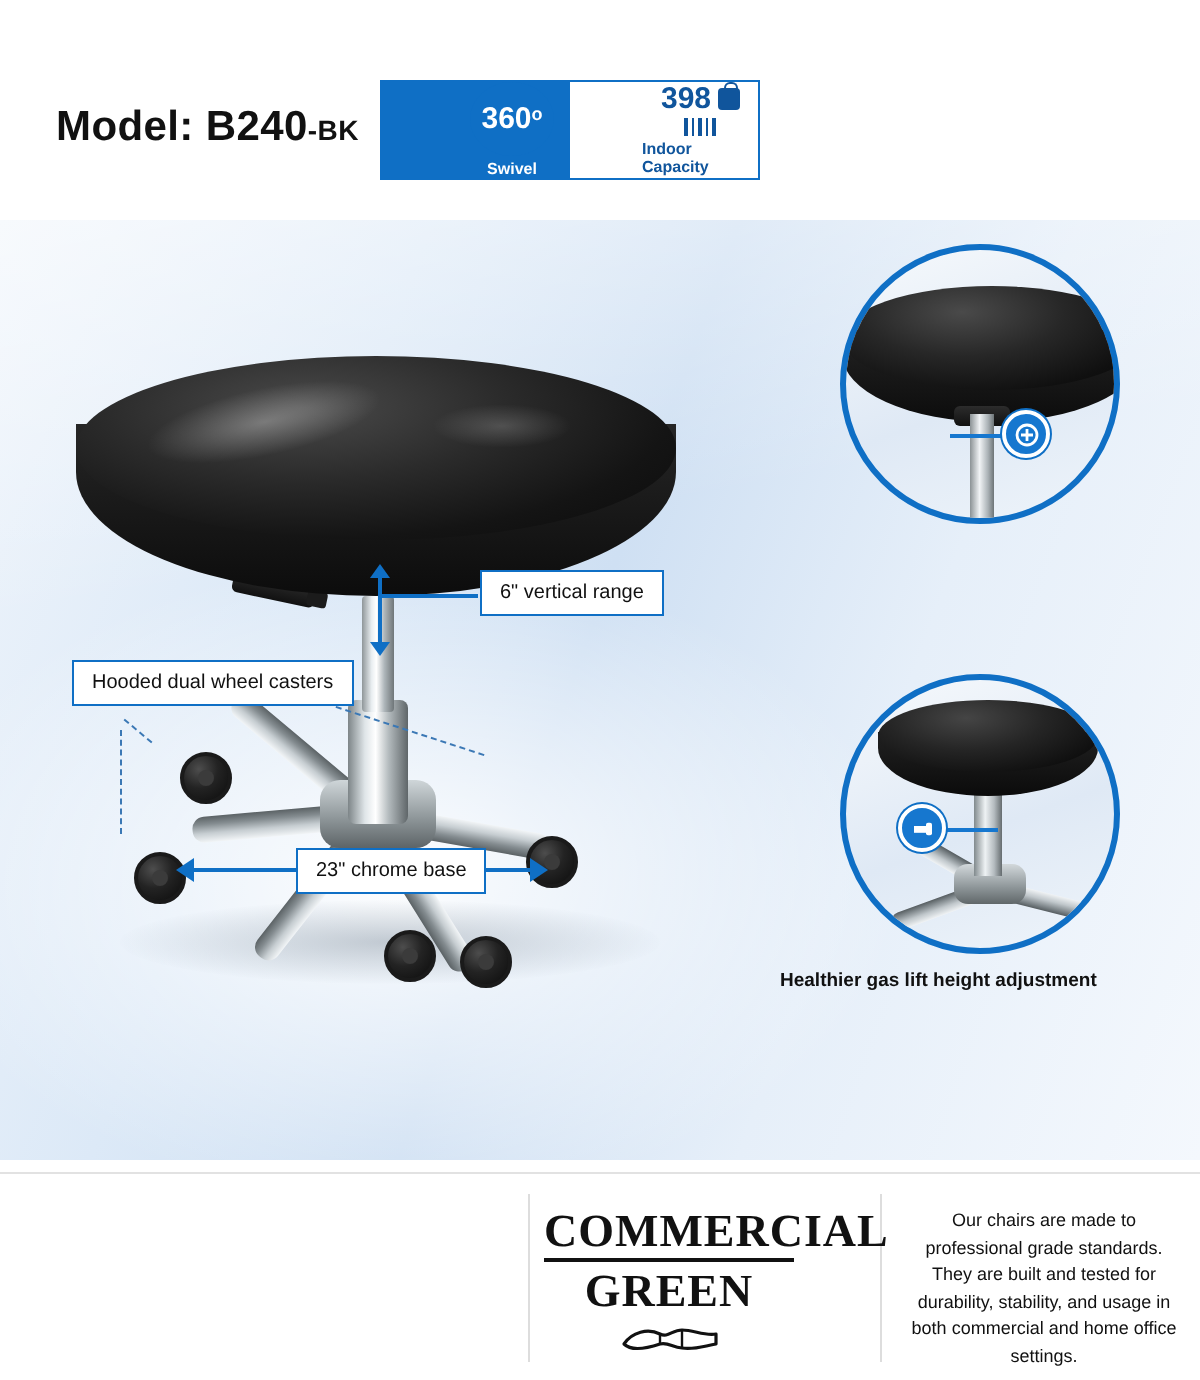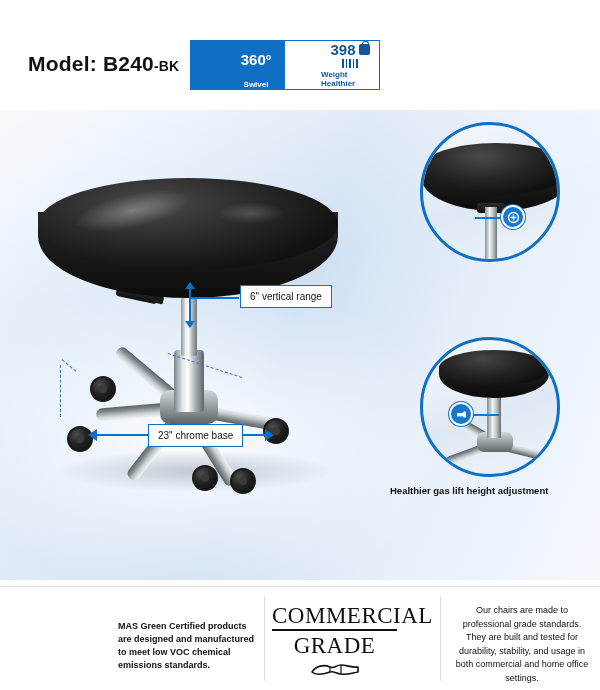--- a/index.html
+++ b/index.html
@@ -287,21 +287,21 @@
 
   .mas-text {
     position:absolute; left:118px; top:620px; width:140px;
     font-size:9px; font-weight:bold; line-height:1.45; color:#111;
   }
 
   .cg {
     position:absolute; left:272px; top:604px; width:125px;
     text-align:center;
   }
-  .cg-line { font-family:"Liberation Serif", serif; font-weight:normal; font-size:23px; letter-spacing:0.5px; color:#111; line-height:1.0; }
+  .cg-line { font-family:"Liberation Serif", serif; font-weight:bold; font-size:23px; letter-spacing:0.5px; color:#111; line-height:1.0; }
   .cg-rule { height:2px; background:#111; margin:2px 0 3px; }
   .cg-arm {
     margin:2px auto 0; width:56px; height:20px;
     display:flex; align-items:center; justify-content:center;
   }
 
   .chairs-text {
     position:absolute; left:452px; top:604px; width:140px;
     font-size:9px; line-height:1.5; color:#111;text-align:center;
   }
@@ -336,21 +336,21 @@
           <span class="big">398</span>
           <span class="wc-icon"></span>
         </div>
         <div class="wc-bars">
             <i></i>
             <i></i>
             <i></i>
             <i></i>
             <i></i>
           </div>
-        <div class="sub">Weight Healthier</div>
+        <div class="sub">Indoor Capacity</div>
       </div>
     </div>
   </div>
 
   <div class="chair">
     <div class="shadow"></div>
 
     <div class="leg" style="transform:rotate(10deg);"></div>
     <div class="leg" style="transform:rotate(58deg);"></div>
     <div class="leg" style="transform:rotate(128deg);"></div>
@@ -373,20 +373,23 @@
     <div class="seat-sheen"></div>
     <div class="seat-sheen2"></div>
   </div>
 
   <div class="vert-arrow"></div>
   <div class="vert-connect"></div>
   <div class="callout co-vert">
     <span>6" vertical range</span>
   </div>
 
+  <div class="callout co-cast">
+    <span>Hooded dual wheel casters</span>
+  </div>
   <div class="dash" style="left:60px; top:365px; width:18px; transform:rotate(40deg);"></div>
   <div class="dash" style="left:166px; top:365px; width:78px; transform:rotate(18deg);"></div>
   <div class="dash-v" style="left:60px; top:365px; height:52px;"></div>
 
   <div class="base-arrow"></div>
   <div class="callout co-base">
     <span>23" chrome base</span>
   </div>
 
   <div class="detail detail-1">
@@ -422,26 +425,25 @@
   <div class="detail-cap cap-2">
     <span>Healthier gas lift height adjustment</span>
   </div>
 
   <div class="footer">
     <div class="footer-divider" style="left:264px; top:10px;"></div>
     <div class="footer-divider" style="left:440px; top:10px;"></div>
   </div>
 
 
-  <div class="mas-text">MAS Green Certified products are designed and manufactured to meet low VOC chemical emissions standards.</div>
 
   <div class="cg">
     <div class="cg-line">COMMERCIAL</div>
     <div class="cg-rule"></div>
-    <div class="cg-line">GRADE</div>
+    <div class="cg-line">GREEN</div>
     <div class="cg-arm">
       <svg width="54" height="20" viewBox="0 0 54 20" aria-hidden="true">
         <path d="M4 13 C8 7, 16 5, 22 8 C26 10, 28 6, 33 6 C39 6, 44 9, 50 8 L50 13 C44 14, 39 16, 33 15 C28 14.5, 26 12, 22 13 C16 15, 8 17, 4 13 Z" fill="#ffffff" stroke="#111111" stroke-width="1.6" stroke-linejoin="round"></path>
         <path d="M22 8 C22 11, 22 12, 22 13" stroke="#111111" stroke-width="1.2" fill="none"></path>
         <path d="M33 6 C33 9, 33 12, 33 15" stroke="#111111" stroke-width="1.2" fill="none"></path>
       </svg>
     </div>
   </div>
 
   <div class="chairs-text">Our chairs are made to professional grade standards. They are built and tested for durability, stability, and usage in both commercial and home office settings.</div>

